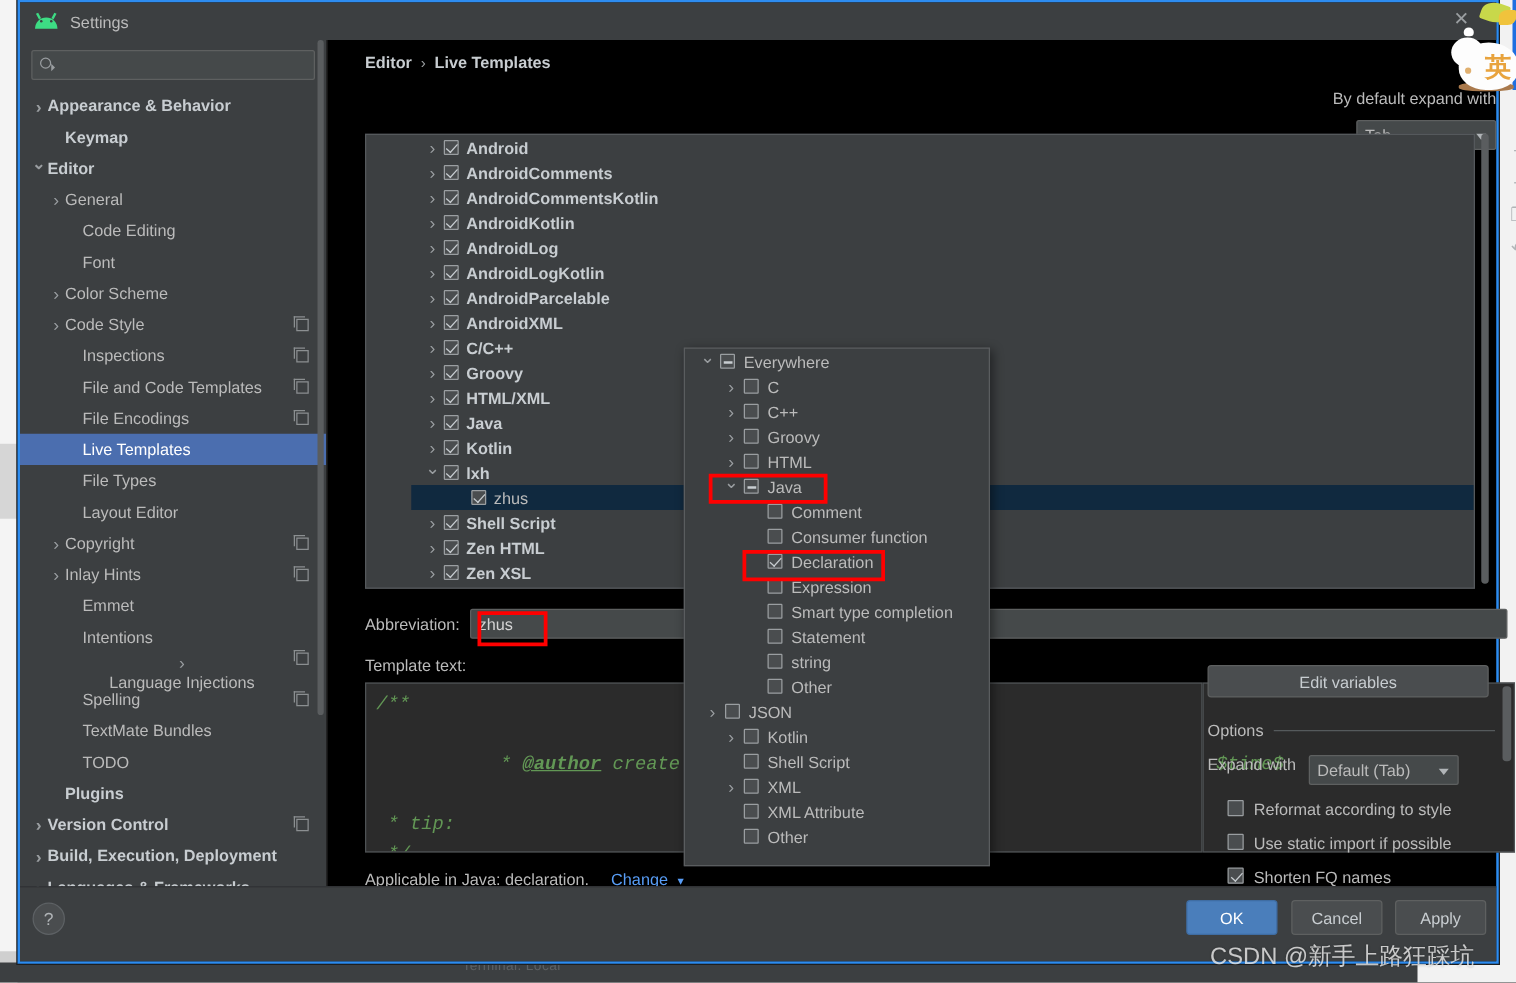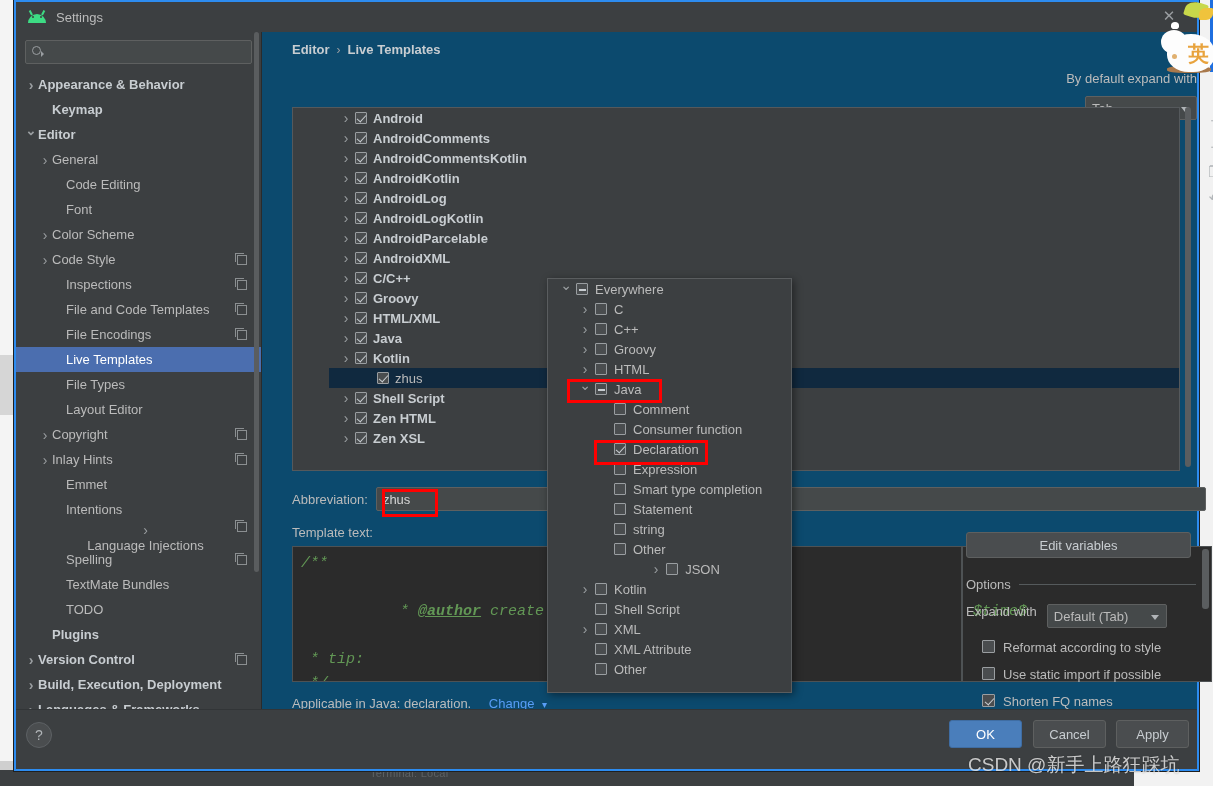--- a/index.html
+++ b/index.html
@@ -11,21 +11,21 @@
   .bg-ide { position:absolute; inset:0; background:#f2f2f2; }
   .bg-ide .bg-left-strip { position:absolute; left:0; top:0; width:14px; height:786px; background:#f4f4f4; }
   .bg-ide .bg-gutter { position:absolute; left:0; top:355px; width:14px; height:60px; background:#d6d6d6; }
   .bg-bottom-bar { position:absolute; left:0; bottom:0; width:1134px; height:22px; background:#3c3f41; }
   .bg-bottom-bar .bb-text { position:absolute; left:370px; top:3px; font-size:11px; color:#5d6164; letter-spacing:.3px;}
   .bg-bottom-scroll { position:absolute; left:0; bottom:16px; width:90px; height:9px; background:#cfcfcf;}
   .bg-bottom-scroll2 { position:absolute; left:42px; bottom:14px; width:28px; height:12px; background:#9a9a9a;}
 
   
   .dialog { position:absolute; left:14px; top:0; width:1185px; height:771px;
-    background:#0c4a6e; border:2px solid #2d8cf0; box-shadow:0 0 0 1px #1f1f1f;}
+    background:#000000; border:2px solid #2d8cf0; box-shadow:0 0 0 1px #1f1f1f;}
   .dialog-inner{position:absolute; inset:0;}
 
   
   .titlebar { height:30px; background:#3c3f41; display:flex; align-items:center; padding-left:12px; position:relative;}
   .android-logo { width:18px; height:11px; position:relative; margin-right:10px; }
   .android-logo .body{position:absolute;left:0;bottom:0;width:18px;height:9px;background:#3ddc84;border-radius:9px 9px 0 0;}
   .android-logo .ear{position:absolute;width:2px;height:5px;background:#3ddc84;top:-2px;transform-origin:bottom;}
   .android-logo .ear.l{left:3px;transform:rotate(-28deg);}
   .android-logo .ear.r{right:3px;transform:rotate(28deg);}
   .android-logo .eye{position:absolute;width:2px;height:2px;background:#3c3f41;border-radius:50%;bottom:5px;}
@@ -376,20 +376,25 @@
               <div class="trow">
                 <span class="tarrow closed"></span>
                 <span class="cb checked"></span>
                 <span>Java</span>
               </div>
               <div class="trow">
                 <span class="tarrow closed"></span>
                 <span class="cb checked"></span>
                 <span>Kotlin</span>
               </div>
+              <div class="trow">
+                <span class="tarrow open"></span>
+                <span class="cb checked"></span>
+                <span>lxh</span>
+              </div>
               <div class="trow child selrow">
                 <span class="cb checked"></span>
                 <span>zhus</span>
               </div>
               <div class="trow">
                 <span class="tarrow closed"></span>
                 <span class="cb checked"></span>
                 <span>Shell Script</span>
               </div>
               <div class="trow">
@@ -546,21 +551,21 @@
           <div class="crow" style="padding-left: 46px;">
             <span class="carrow "></span>
             <span class="ccb"></span>
             <span>string</span>
           </div>
           <div class="crow" style="padding-left: 46px;">
             <span class="carrow "></span>
             <span class="ccb"></span>
             <span>Other</span>
           </div>
-          <div class="crow" style="padding-left: 27px; justify-content: center;">
+          <div class="crow" style="padding-left: 12px;">
             <span class="carrow closed"></span>
             <span class="ccb"></span>
             <span>JSON</span>
           </div>
           <div class="crow" style="padding-left: 27px;">
             <span class="carrow closed"></span>
             <span class="ccb"></span>
             <span>Kotlin</span>
           </div>
           <div class="crow" style="padding-left: 27px;">

